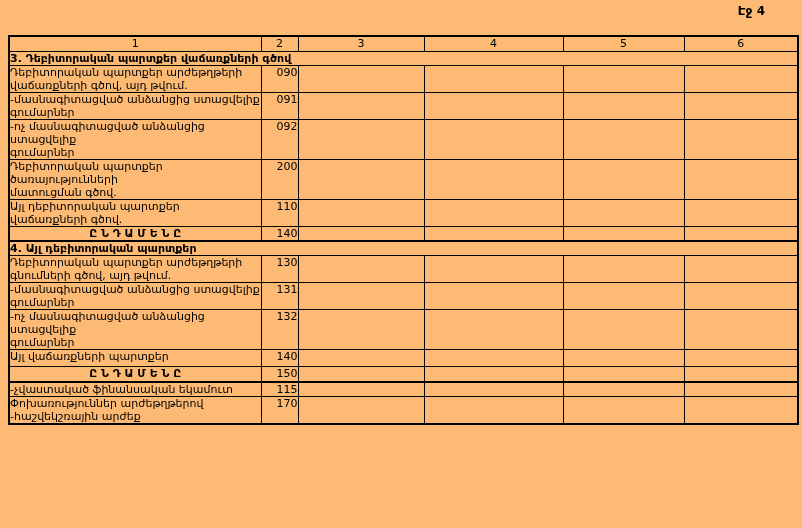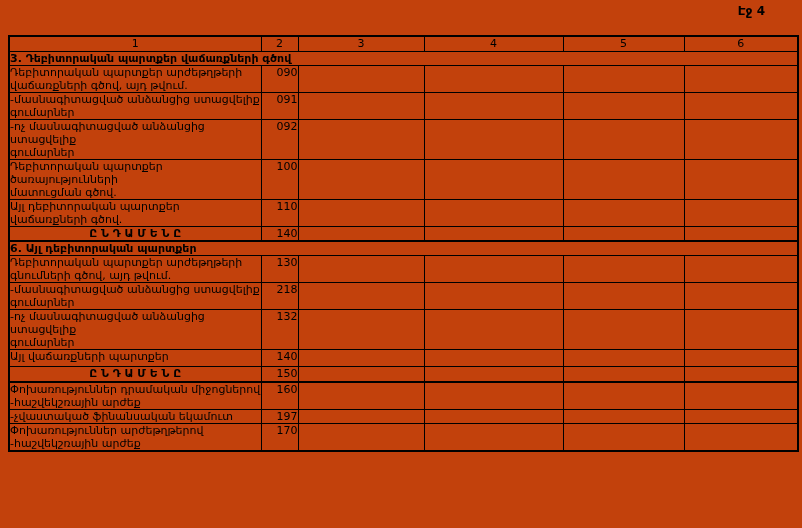--- a/index.html
+++ b/index.html
@@ -1,20 +1,20 @@
 <!DOCTYPE html>
 <html><head>
 <meta charset="utf-8">
 <style>
   html, body { margin: 0; padding: 0; background: #ffffff; }
   .page {
     position: relative;
     width: 802px;
     height: 528px;
-    background: #c2410c;
+    background: #fdba74;
     font-family: "DejaVu Sans", "Liberation Sans", sans-serif;
     color: #000000;
     overflow: hidden;
   }
   .page-number {
     position: absolute;
     top: 4px;
     right: 37px;
     font-size: 12px;
     font-weight: bold;
@@ -118,21 +118,21 @@
 գումարներ</td>
           <td class="code-cell">092</td>
           <td class="value-cell"></td>
           <td class="value-cell"></td>
           <td class="value-cell"></td>
           <td class="value-cell"></td>
         </tr>
         <tr style="height: 26px;">
           <td class="label-cell">Դեբիտորական պարտքեր ծառայությունների
 մատուցման գծով.</td>
-          <td class="code-cell">100</td>
+          <td class="code-cell">200</td>
           <td class="value-cell"></td>
           <td class="value-cell"></td>
           <td class="value-cell"></td>
           <td class="value-cell"></td>
         </tr>
         <tr style="height: 13px;">
           <td class="label-cell">Այլ դեբիտորական պարտքեր վաճառքների գծով.</td>
           <td class="code-cell">110</td>
           <td class="value-cell"></td>
           <td class="value-cell"></td>
@@ -141,35 +141,35 @@
         </tr>
         <tr class="total-row" style="height: 14px;">
           <td class="total-cell">Ը Ն Դ Ա Մ Ե Ն Ը</td>
           <td class="code-cell">140</td>
           <td class="value-cell"></td>
           <td class="value-cell"></td>
           <td class="value-cell"></td>
           <td class="value-cell"></td>
         </tr>
         <tr style="height: 13px;">
-          <td colspan="6" class="section-title">6. Այլ դեբիտորական պարտքեր</td>
+          <td colspan="6" class="section-title">4. Այլ դեբիտորական պարտքեր</td>
         </tr>
         <tr style="height: 26px;">
           <td class="label-cell">Դեբիտորական պարտքեր արժեթղթերի
 գնումների գծով, այդ թվում.</td>
           <td class="code-cell">130</td>
           <td class="value-cell"></td>
           <td class="value-cell"></td>
           <td class="value-cell"></td>
           <td class="value-cell"></td>
         </tr>
         <tr style="height: 26px;">
           <td class="label-cell">-մասնագիտացված անձանցից ստացվելիք
 գումարներ</td>
-          <td class="code-cell">218</td>
+          <td class="code-cell">131</td>
           <td class="value-cell"></td>
           <td class="value-cell"></td>
           <td class="value-cell"></td>
           <td class="value-cell"></td>
         </tr>
         <tr style="height: 26px;">
           <td class="label-cell">-ոչ մասնագիտացված անձանցից ստացվելիք
 գումարներ</td>
           <td class="code-cell">132</td>
           <td class="value-cell"></td>
@@ -186,32 +186,23 @@
           <td class="value-cell"></td>
         </tr>
         <tr class="total-row" style="height: 15px;">
           <td class="total-cell">Ը Ն Դ Ա Մ Ե Ն Ը</td>
           <td class="code-cell">150</td>
           <td class="value-cell"></td>
           <td class="value-cell"></td>
           <td class="value-cell"></td>
           <td class="value-cell"></td>
         </tr>
-        <tr style="height: 26px;">
-          <td class="label-cell">Փոխառություններ դրամական միջոցներով
--հաշվեկշռային արժեք</td>
-          <td class="code-cell">160</td>
-          <td class="value-cell"></td>
-          <td class="value-cell"></td>
-          <td class="value-cell"></td>
-          <td class="value-cell"></td>
-        </tr>
         <tr style="height: 13px;">
           <td class="label-cell">-չվաստակած ֆինանսական եկամուտ</td>
-          <td class="code-cell">197</td>
+          <td class="code-cell">115</td>
           <td class="value-cell"></td>
           <td class="value-cell"></td>
           <td class="value-cell"></td>
           <td class="value-cell"></td>
         </tr>
         <tr style="height: 27px;">
           <td class="label-cell">Փոխառություններ արժեթղթերով
 -հաշվեկշռային արժեք</td>
           <td class="code-cell">170</td>
           <td class="value-cell"></td>

